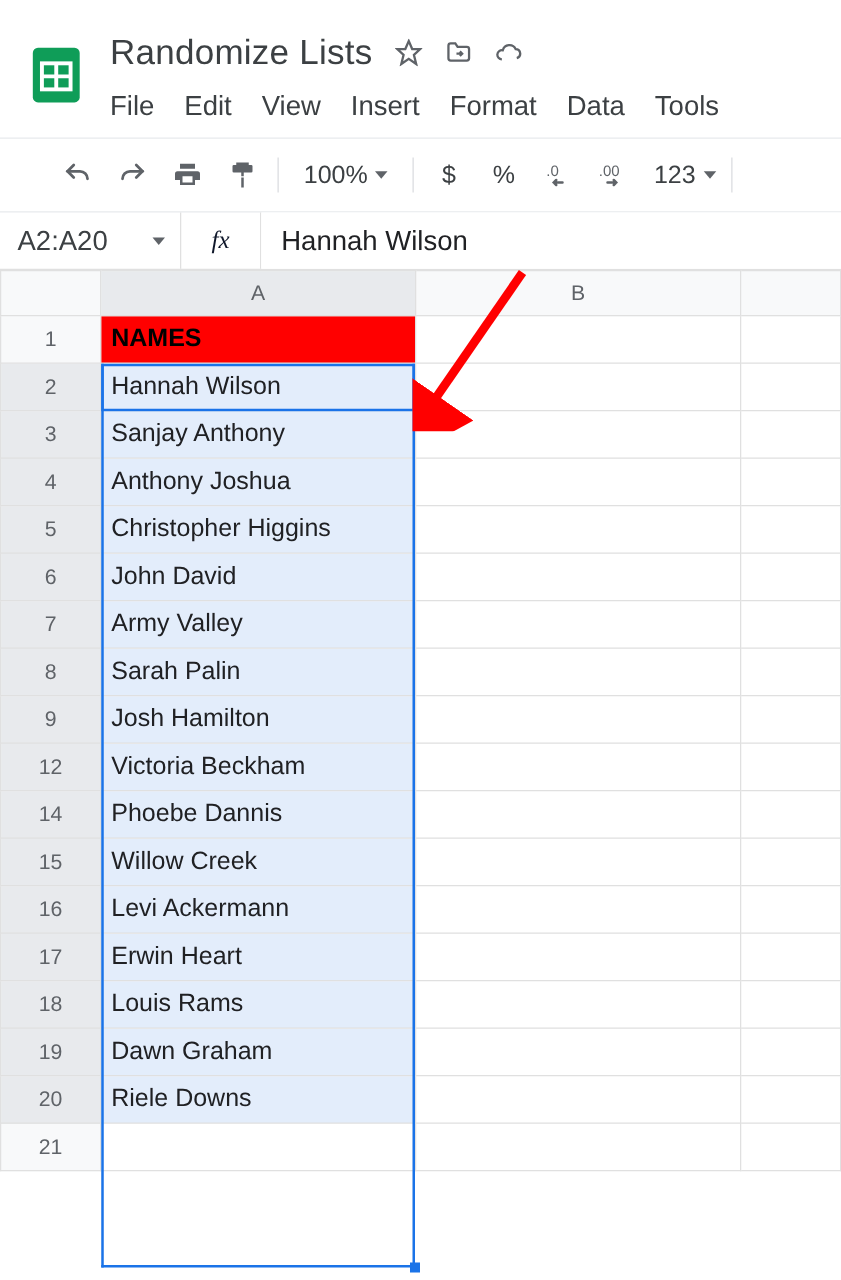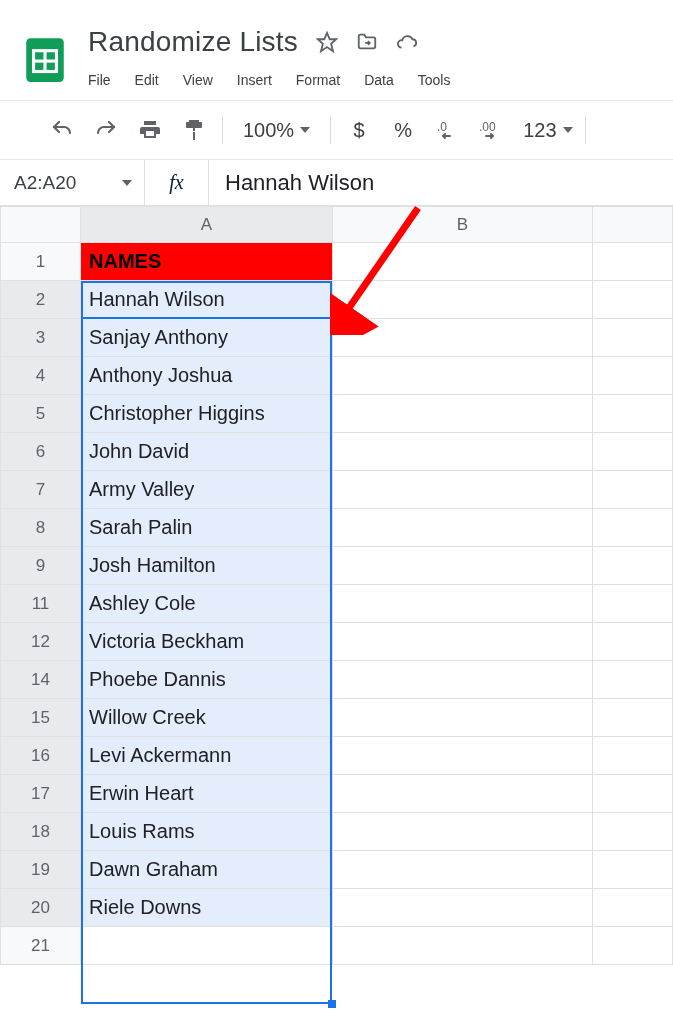--- a/index.html
+++ b/index.html
@@ -7,36 +7,36 @@
     
     
     .titlebar { display: flex; align-items: flex-start; padding: 26px 16px 0 20px; }
     .docs-logo { width: 50px; height: 50px; margin-top: 8px; margin-right: 18px; }
     .titlecol { flex: 1; }
     .docline { display: flex; align-items: center; gap: 18px; }
     .docname { font-size: 28px; color: #3c4043; letter-spacing: 0.2px; }
     .title-icons { display: flex; align-items: center; gap: 18px; color: #5f6368; }
     .title-icons svg, .title-icons .gicon { width: 22px; height: 22px; }
     
-    .menubar { display: flex; gap: 24px; padding: 14px 0 12px 0; font-size: 14px; color: #3c4043; }
+    .menubar { display: flex; gap: 24px; padding: 14px 0 12px 0; font-size: 22px; color: #3c4043; }
     .menu-item { cursor: pointer; }
     
     
     .toolbar-wrap { border-top: 1px solid #e8eaed; border-bottom: 1px solid #e8eaed; padding: 6px 0 6px 0; }
     .toolbar { display: flex; align-items: center; height: 46px; }
     .tbtn { width: 44px; height: 40px; display: flex; align-items: center; justify-content: center; color: #5f6368; cursor: pointer; }
     .tbtn svg { width: 24px; height: 24px; }
     .tsep { width: 1px; height: 28px; background: #dadce0; margin: 0 6px; }
     .zoom { display: flex; align-items: center; gap: 6px; font-size: 20px; color: #3c4043; padding: 0 14px; cursor: pointer; }
     .caret { width: 0; height: 0; border-left: 5px solid transparent; border-right: 5px solid transparent; border-top: 6px solid #5f6368; }
     .fmt { font-size: 20px; color: #3c4043; cursor: pointer; }
     
     
     .fxrow { display: flex; align-items: center; border-bottom: 1px solid #e0e0e0; height: 46px; }
-    .namebox { width: 145px; height: 100%; display: flex; align-items: center; justify-content: space-between; padding: 0 12px 0 14px; font-size: 19px; color: #3c4043; border-right: 1px solid #e0e0e0; }
+    .namebox { width: 145px; height: 100%; display: flex; align-items: center; justify-content: space-between; padding: 0 12px 0 14px; font-size: 22px; color: #3c4043; border-right: 1px solid #e0e0e0; }
     .fxlabel { width: 64px; display: flex; align-items: center; justify-content: center; font-style: italic; font-family: Georgia, serif; color: #0f172a; font-size: 20px; border-right: 1px solid #e0e0e0; height: 100%; }
     .fxinput { flex: 1; font-size: 22px; padding: 0 16px; color: #202124; outline: none; border: none; height: 100%; }
     
     
     .grid-area { position: relative; }
     .grid { border-collapse: collapse; table-layout: fixed; }
     .grid th, .grid td { border: 1px solid #e0e0e0; }
     
     .corner { width: 80px; height: 36px; background: #f8f9fa; }
     .colh { background: #f8f9fa; text-align: center; font-size: 17px; color: #5f6368; height: 36px; font-weight: normal; }
@@ -218,26 +218,20 @@
           <td class="cell"></td>
           <td class="cell"></td>
         </tr>
     <tr>
           <th class="rowh sel">9</th>
           <td class="cell selrange">Josh Hamilton</td>
           <td class="cell"></td>
           <td class="cell"></td>
         </tr>
     <tr>
-          <th class="rowh sel">11</th>
-          <td class="cell selrange">Ashley Cole</td>
-          <td class="cell"></td>
-          <td class="cell"></td>
-        </tr>
-    <tr>
           <th class="rowh sel">12</th>
           <td class="cell selrange">Victoria Beckham</td>
           <td class="cell"></td>
           <td class="cell"></td>
         </tr>
     <tr>
           <th class="rowh sel">14</th>
           <td class="cell selrange">Phoebe Dannis</td>
           <td class="cell"></td>
           <td class="cell"></td>

